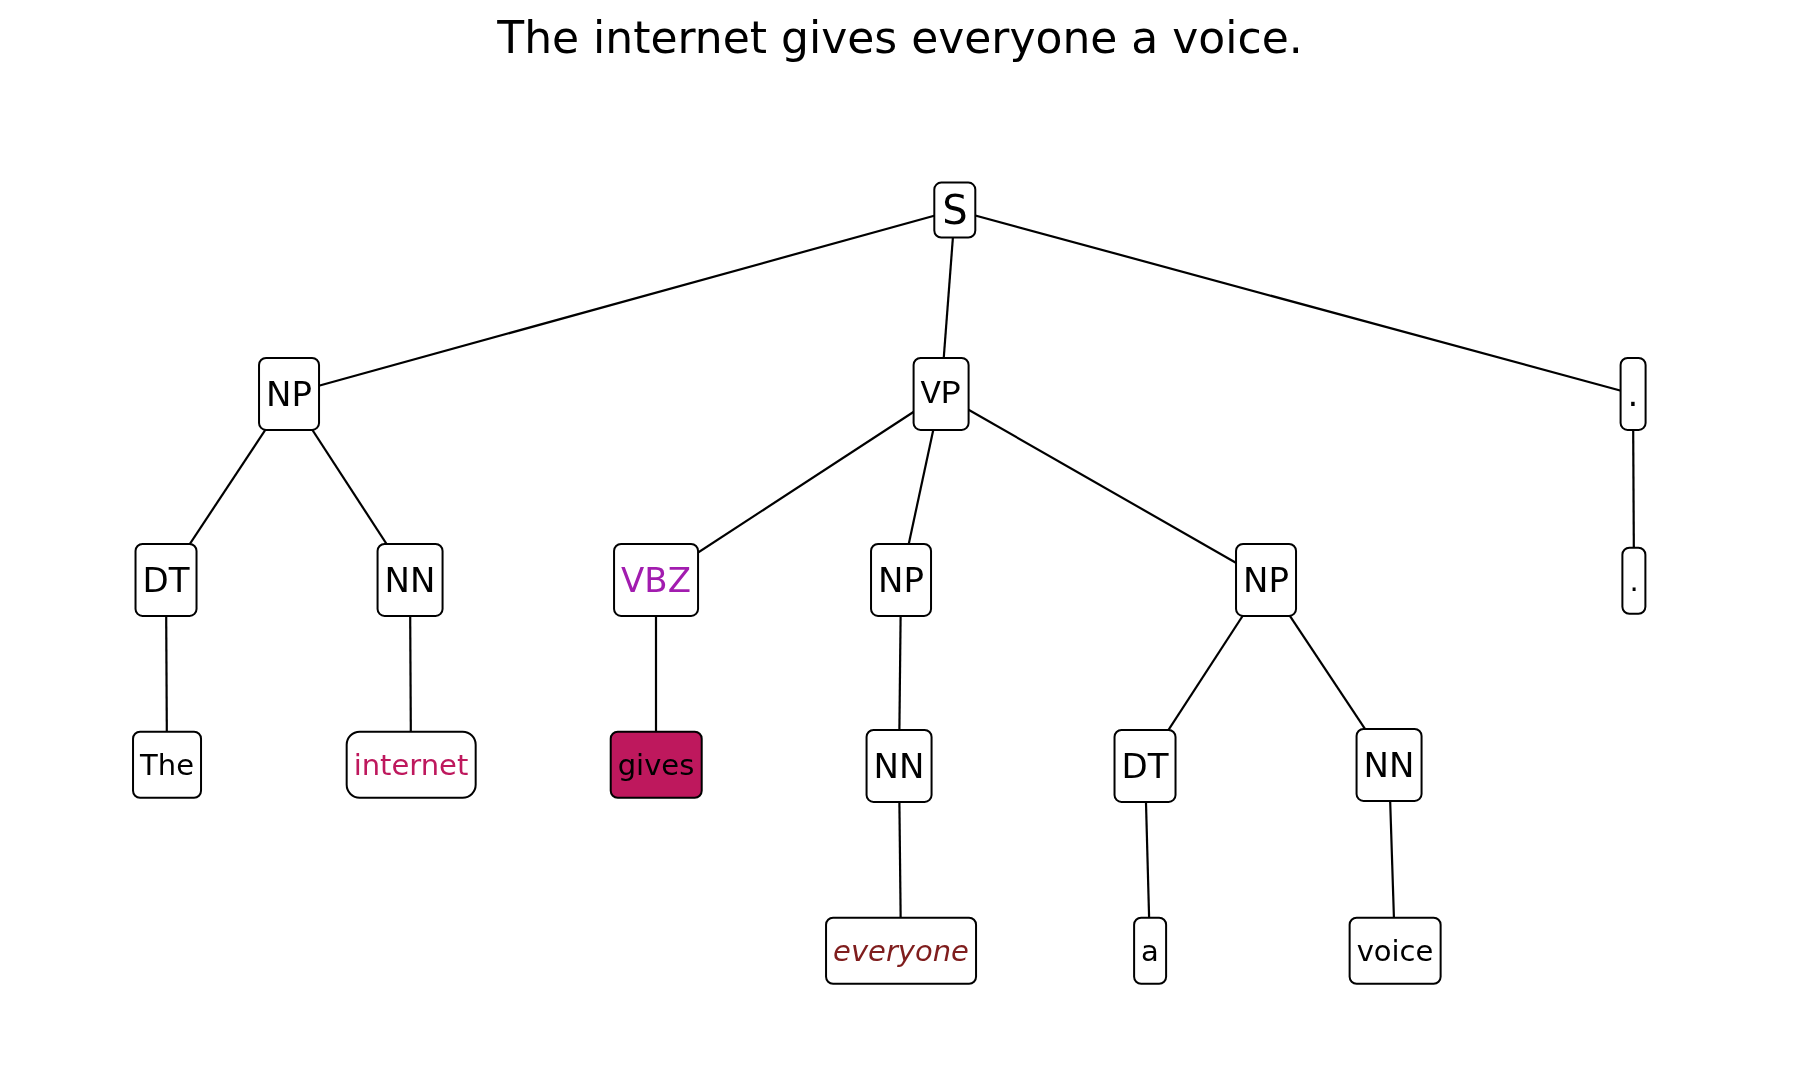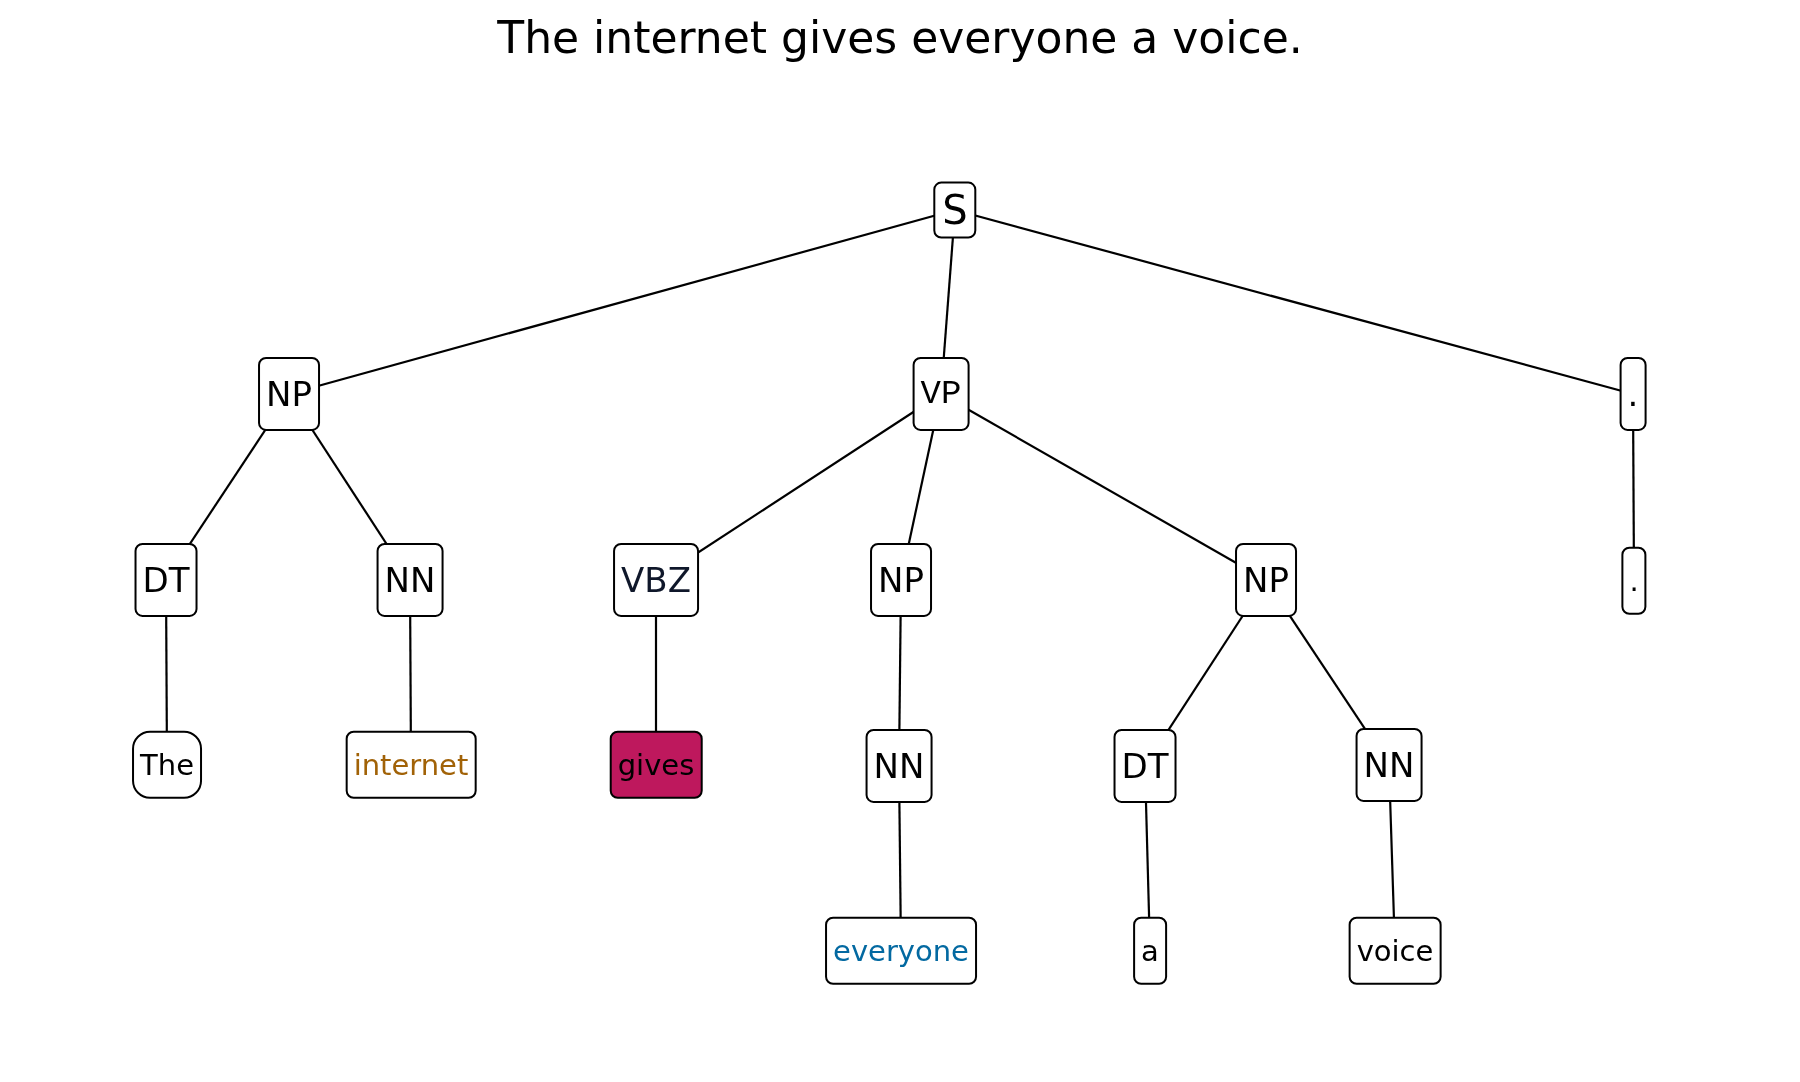--- a/index.html
+++ b/index.html
@@ -81,27 +81,27 @@
       <line x1="1389" y1="765" x2="1395" y2="951" stroke="#000000" stroke-width="2.2"></line>
     </svg>
 
   <div class="nodes-layer" id="nodes-layer">
       <div class="node root" style="left: 955px; top: 210px; border-color: rgb(0, 0, 0); background: rgb(255, 255, 255); color: rgb(0, 0, 0);">S</div>
       <div class="node phrase" style="left: 289px; top: 394px; border-color: rgb(0, 0, 0); background: rgb(255, 255, 255); color: rgb(0, 0, 0);">NP</div>
       <div class="node phrase" style="left: 941px; top: 394px; border-color: rgb(0, 0, 0); background: rgb(255, 255, 255); color: rgb(0, 0, 0); font-family: Liberation Mono, monospace;">VP</div>
       <div class="node phrase" style="left: 1633px; top: 394px; border-color: rgb(0, 0, 0); background: rgb(255, 255, 255); color: rgb(0, 0, 0);">.</div>
       <div class="node tag" style="left: 166px; top: 580px; border-color: rgb(0, 0, 0); background: rgb(255, 255, 255); color: rgb(0, 0, 0);">DT</div>
       <div class="node tag" style="left: 410px; top: 580px; border-color: rgb(0, 0, 0); background: rgb(255, 255, 255); color: rgb(0, 0, 0);">NN</div>
-      <div class="node tag" style="left: 656px; top: 580px; border-color: rgb(0, 0, 0); background: rgb(255, 255, 255); color: #0f172a;">VBZ</div>
+      <div class="node tag" style="left: 656px; top: 580px; border-color: rgb(0, 0, 0); background: rgb(255, 255, 255); color: #a21caf;">VBZ</div>
       <div class="node tag" style="left: 901px; top: 580px; border-color: rgb(0, 0, 0); background: rgb(255, 255, 255); color: rgb(0, 0, 0);">NP</div>
       <div class="node tag" style="left: 1266px; top: 580px; border-color: rgb(0, 0, 0); background: rgb(255, 255, 255); color: rgb(0, 0, 0);">NP</div>
       <div class="node word" style="left: 1634px; top: 581px; border-color: rgb(0, 0, 0); background: rgb(255, 255, 255); color: rgb(0, 0, 0);">.</div>
-      <div class="node word" style="left: 167px; top: 765px; border-color: rgb(0, 0, 0); background: rgb(255, 255, 255); color: rgb(0, 0, 0); border-radius: 18px;">The</div>
-      <div class="node word" style="left: 411px; top: 765px; border-color: rgb(0, 0, 0); background: rgb(255, 255, 255); color: #a16207;">internet</div>
+      <div class="node word" style="left: 167px; top: 765px; border-color: rgb(0, 0, 0); background: rgb(255, 255, 255); color: rgb(0, 0, 0);">The</div>
+      <div class="node word" style="left: 411px; top: 765px; border-color: rgb(0, 0, 0); background: rgb(255, 255, 255); color: #be185d; border-radius: 14px;">internet</div>
       <div class="node word" style="left: 656px; top: 765px; border-color: rgb(0, 0, 0); background: #be185d; color: rgb(0, 0, 0);">gives</div>
       <div class="node tag" style="left: 899px; top: 766px; border-color: rgb(0, 0, 0); background: rgb(255, 255, 255); color: rgb(0, 0, 0);">NN</div>
       <div class="node tag" style="left: 1145px; top: 766px; border-color: rgb(0, 0, 0); background: rgb(255, 255, 255); color: rgb(0, 0, 0);">DT</div>
       <div class="node tag" style="left: 1389px; top: 765px; border-color: rgb(0, 0, 0); background: rgb(255, 255, 255); color: rgb(0, 0, 0);">NN</div>
-      <div class="node word" style="left: 901px; top: 951px; border-color: rgb(0, 0, 0); background: rgb(255, 255, 255); color: #0369a1;">everyone</div>
+      <div class="node word" style="left: 901px; top: 951px; border-color: rgb(0, 0, 0); background: rgb(255, 255, 255); color: #7f1d1d; font-style: italic;">everyone</div>
       <div class="node word" style="left: 1150px; top: 951px; border-color: rgb(0, 0, 0); background: rgb(255, 255, 255); color: rgb(0, 0, 0);">a</div>
       <div class="node word" style="left: 1395px; top: 951px; border-color: rgb(0, 0, 0); background: rgb(255, 255, 255); color: rgb(0, 0, 0); text-align: right;">voice</div>
     </div>
 </div>
 
 </body></html>

